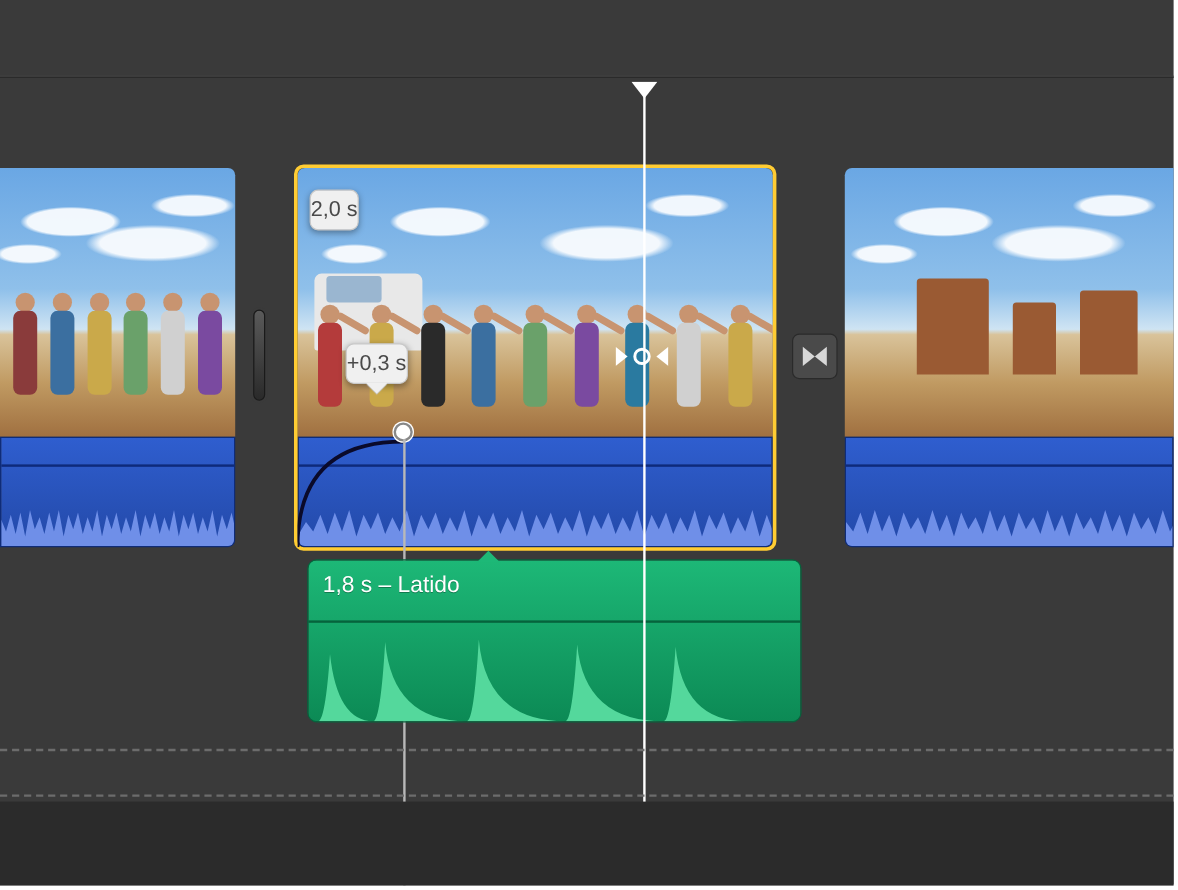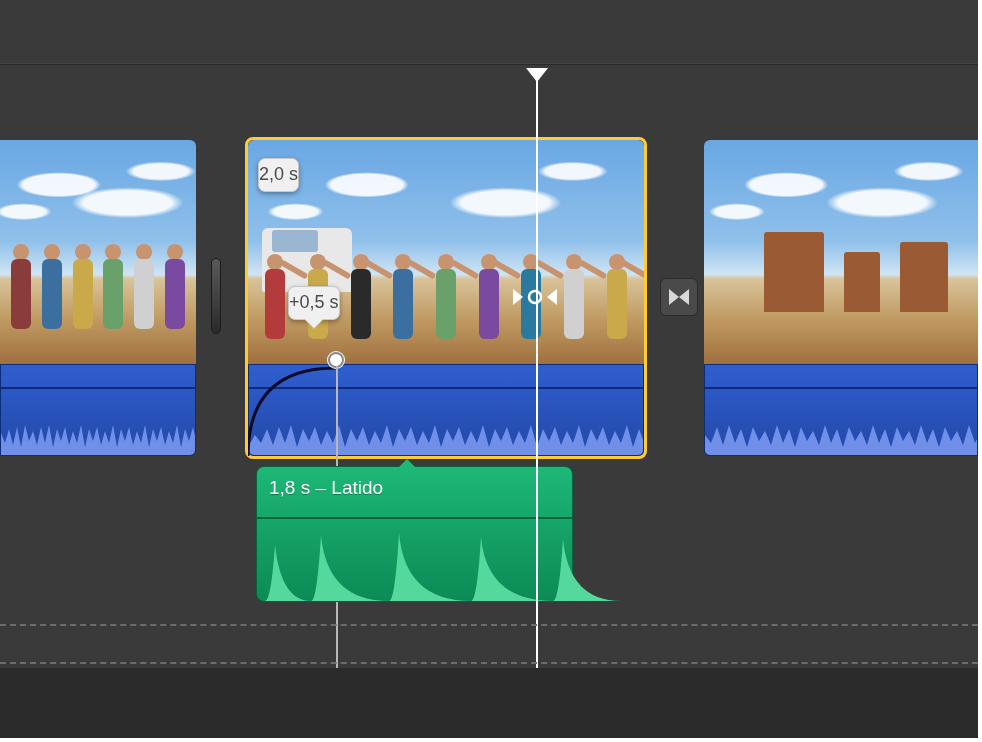--- a/index.html
+++ b/index.html
@@ -263,21 +263,21 @@
     filter: drop-shadow(0 1px 0 #c8c8c8);
   }
   #badge-duration { left: 258px; top: 158px; }
   #badge-fade     { left: 288px; top: 286px; }
 
   
   .audio-clip {
     position: absolute;
     left: 256px;
     top: 466px;
-    width: 317px;
+    width: 412px;
     height: 136px;
     background: linear-gradient(#1db877, #0c8a55);
     border: 1px solid #06633c;
     border-radius: 8px;
     box-sizing: border-box;
     overflow: visible;
   }
   .audio-clip .notch {
     position: absolute;
     top: -8px; left: 140px;
@@ -425,21 +425,21 @@
   </div>
 
   <div class="transition-icon">
     <svg viewBox="0 0 24 24">
       <path d="M2 4 L12 12 L2 20 Z" fill="#d8d8d8"></path>
       <path d="M22 4 L12 12 L22 20 Z" fill="#d8d8d8"></path>
     </svg>
   </div>
 
   <div id="badge-duration" class="badge">2,0 s</div>
-  <div id="badge-fade" class="badge tail">+0,5 s</div>
+  <div id="badge-fade" class="badge tail">+0,3 s</div>
 
   <div class="audio-clip">
     <div class="notch"></div>
     <div class="label">1,8 s – Latido</div>
     <div class="vol-line"></div>
     <svg class="aw" viewBox="0 0 364 76" preserveAspectRatio="none">
       <path d="M0,76
                L8,76 Q14,76 18,20 Q24,76 54,76
                Q60,76 64,10 Q70,76 132,76
                Q138,76 142,8 Q148,76 214,76

